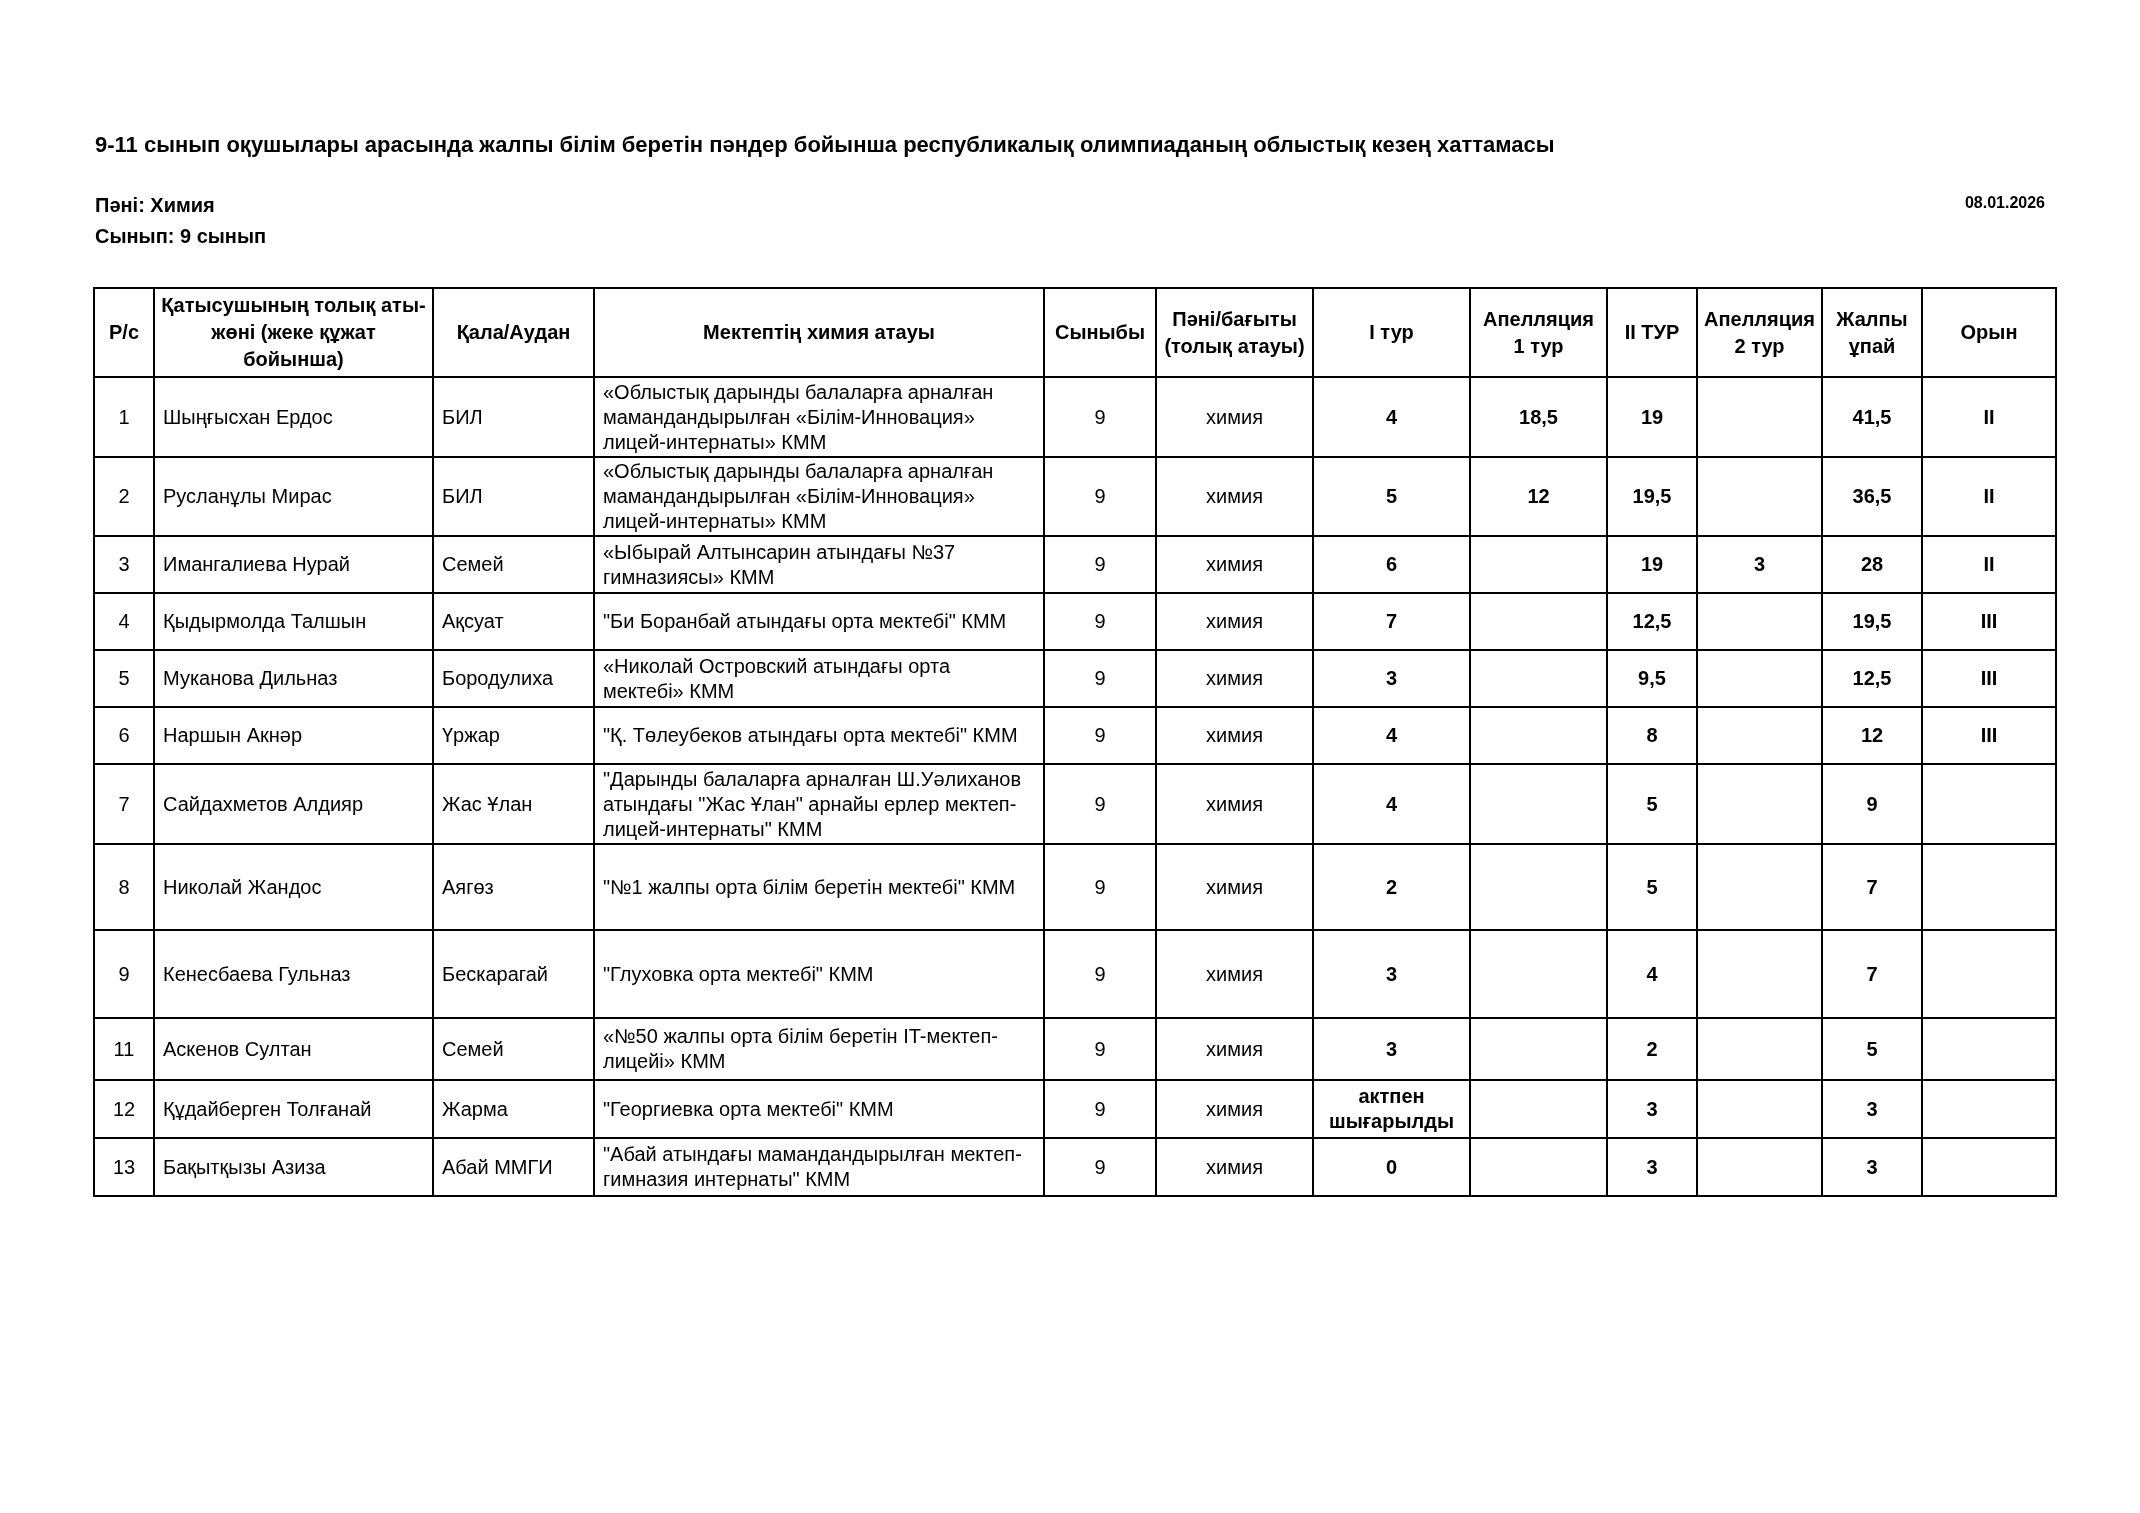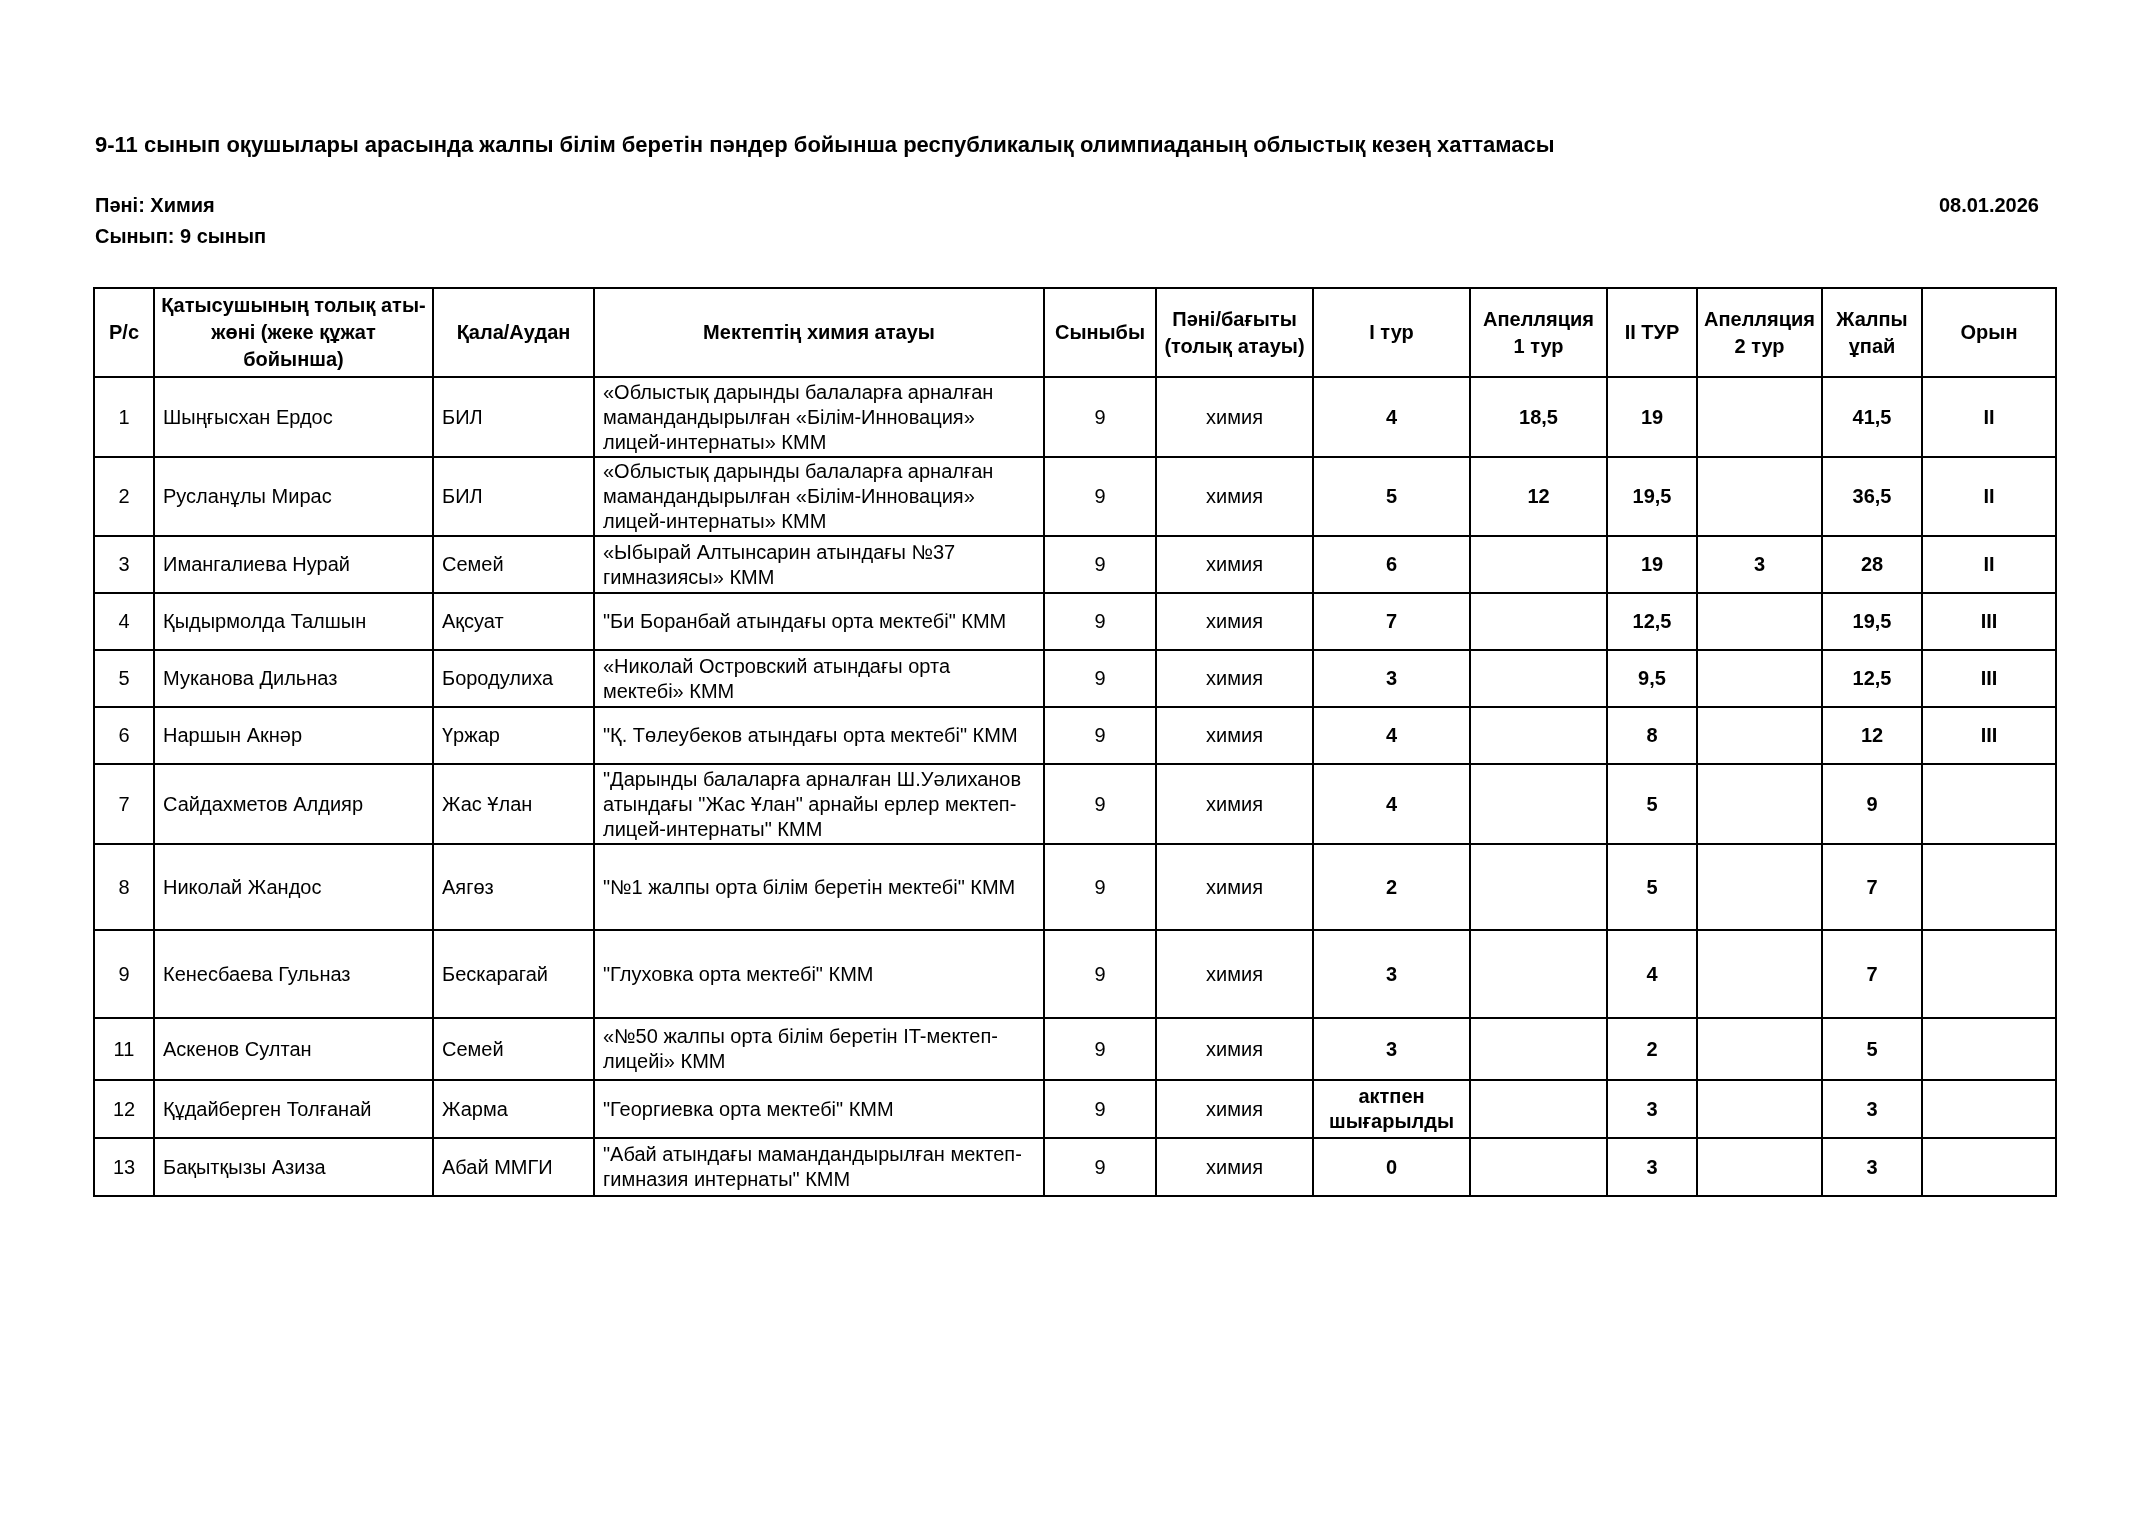--- a/index.html
+++ b/index.html
@@ -27,22 +27,22 @@
     font-weight:bold;
   }
   .meta-class{
     position:absolute;
     left:95px; top:225px;
     font-size:20px;
     font-weight:bold;
   }
   .meta-date{
     position:absolute;
-    right:101px; top:194px;
-    font-size:20px;
+    right:95px; top:194px;
+    font-size:16px;
     font-weight:bold;
   }
   table.results{
     position:absolute;
     left:93px; top:287px;
     border-collapse:collapse;
     table-layout:fixed;
     width:1962px;
     background:#ffffff;
   }

